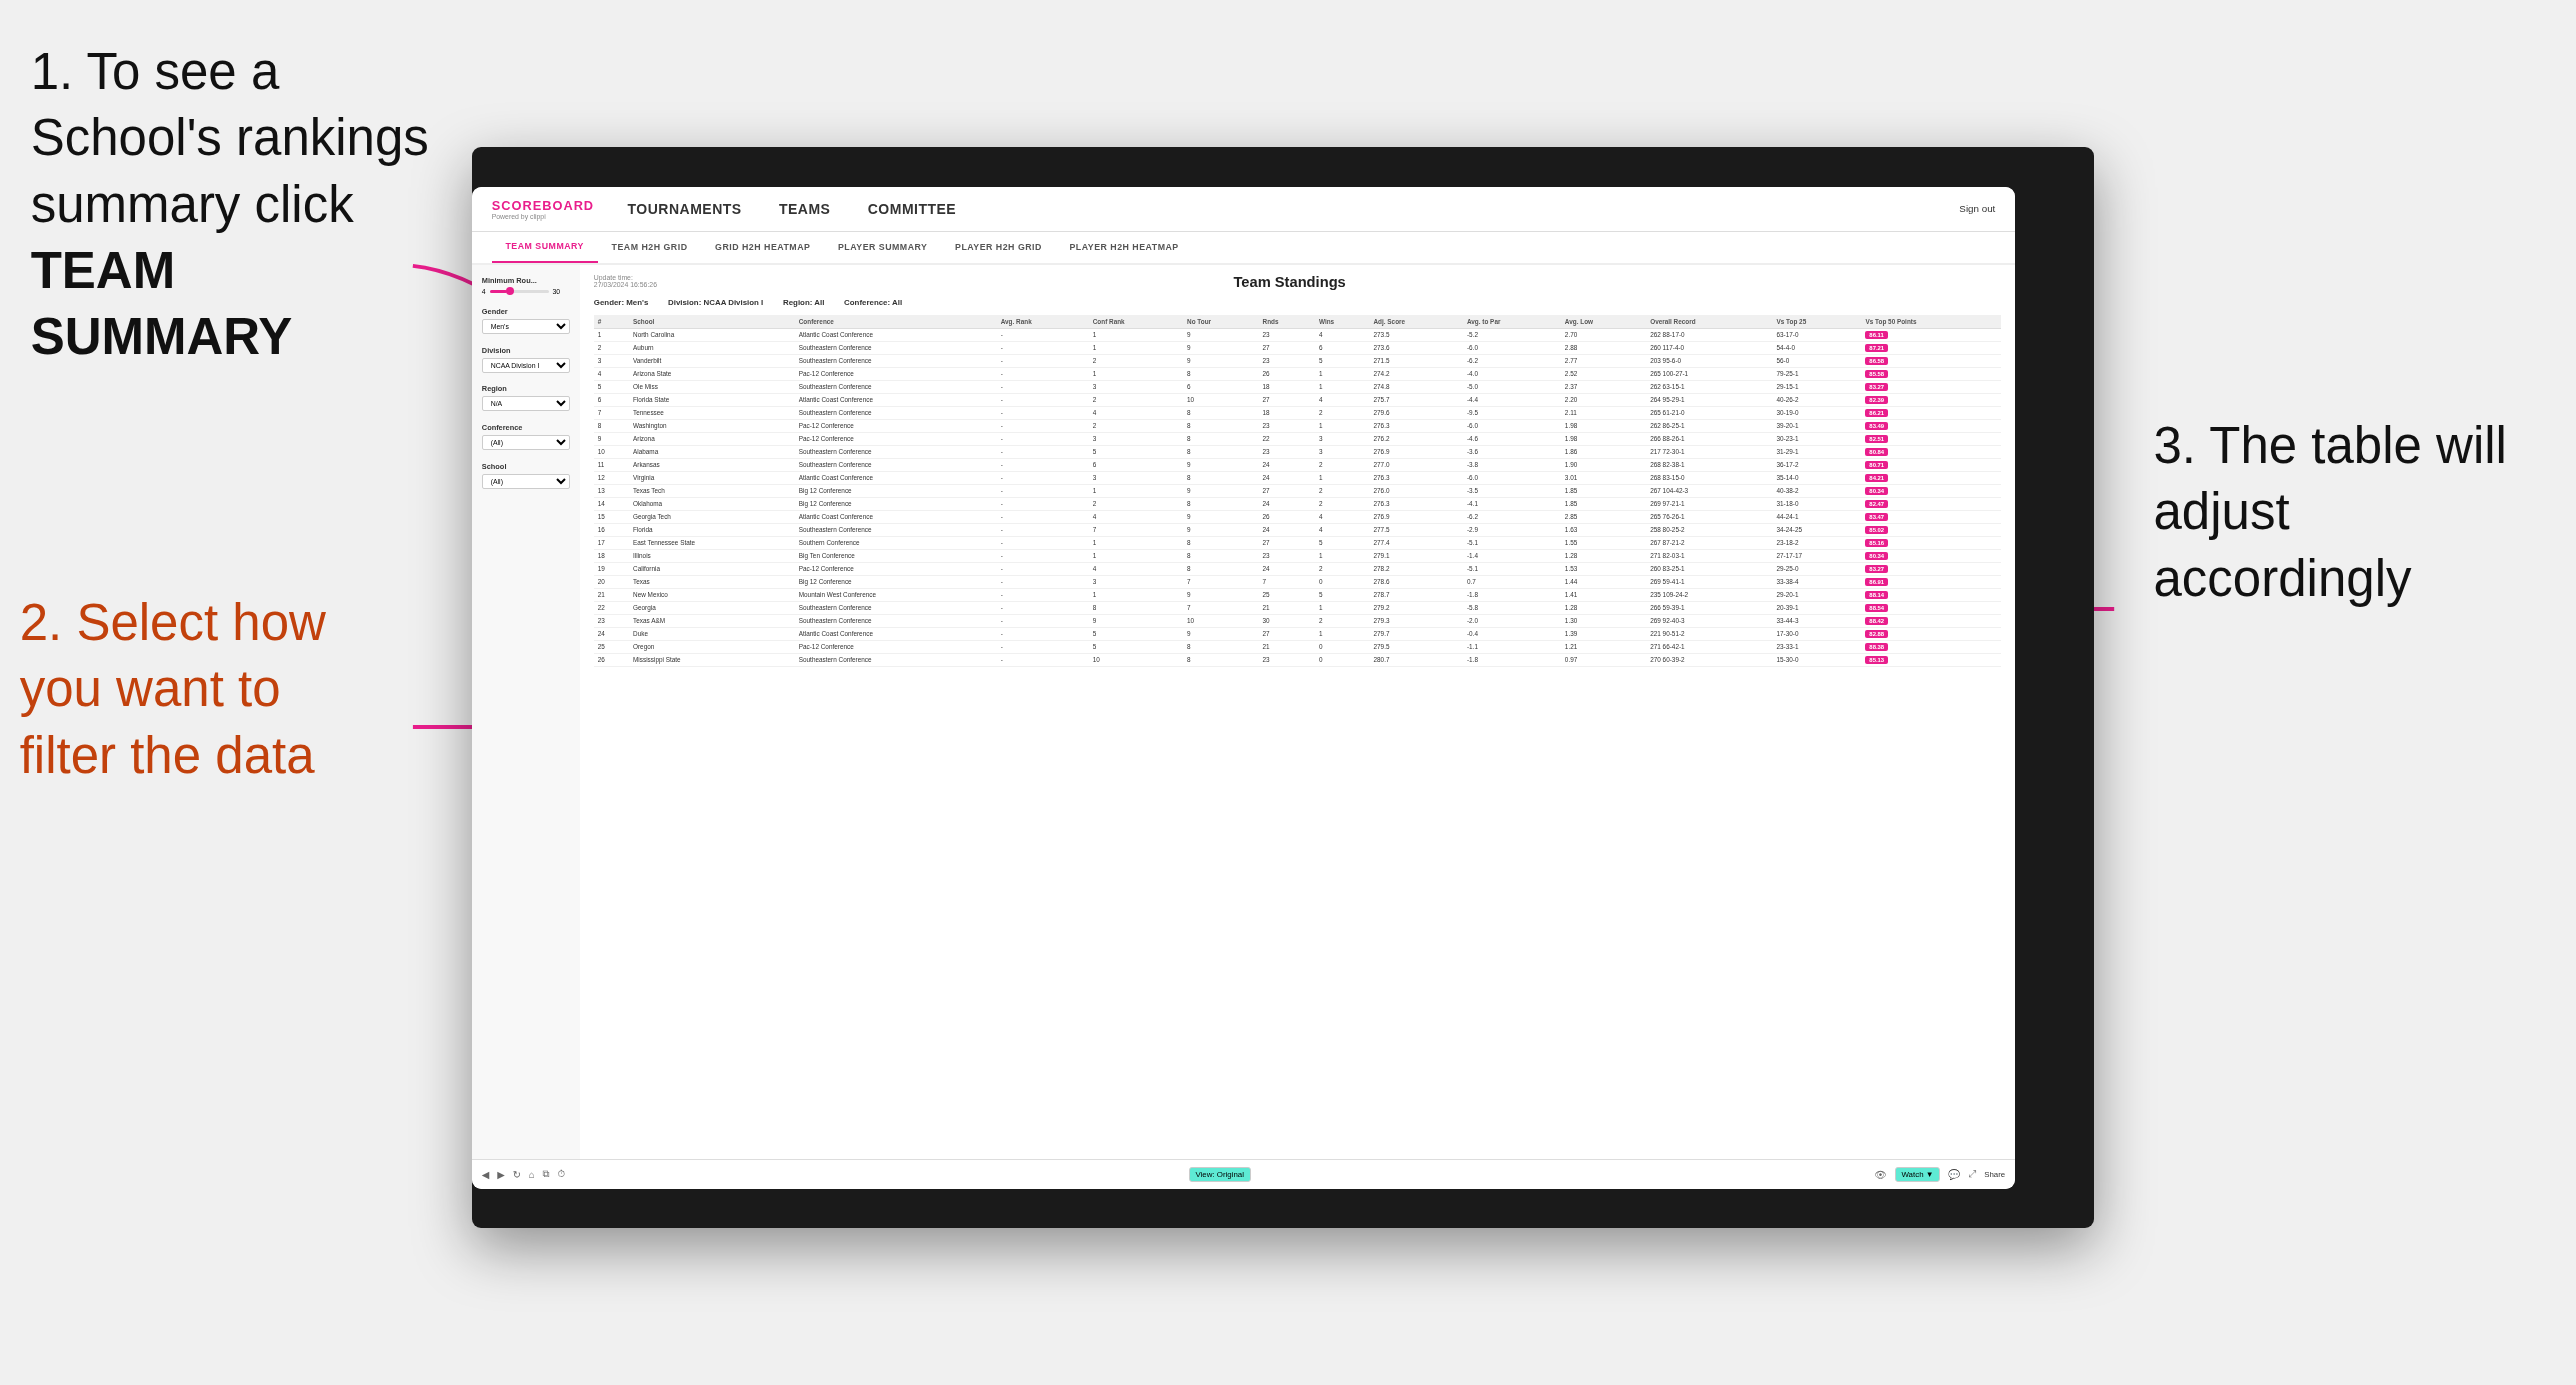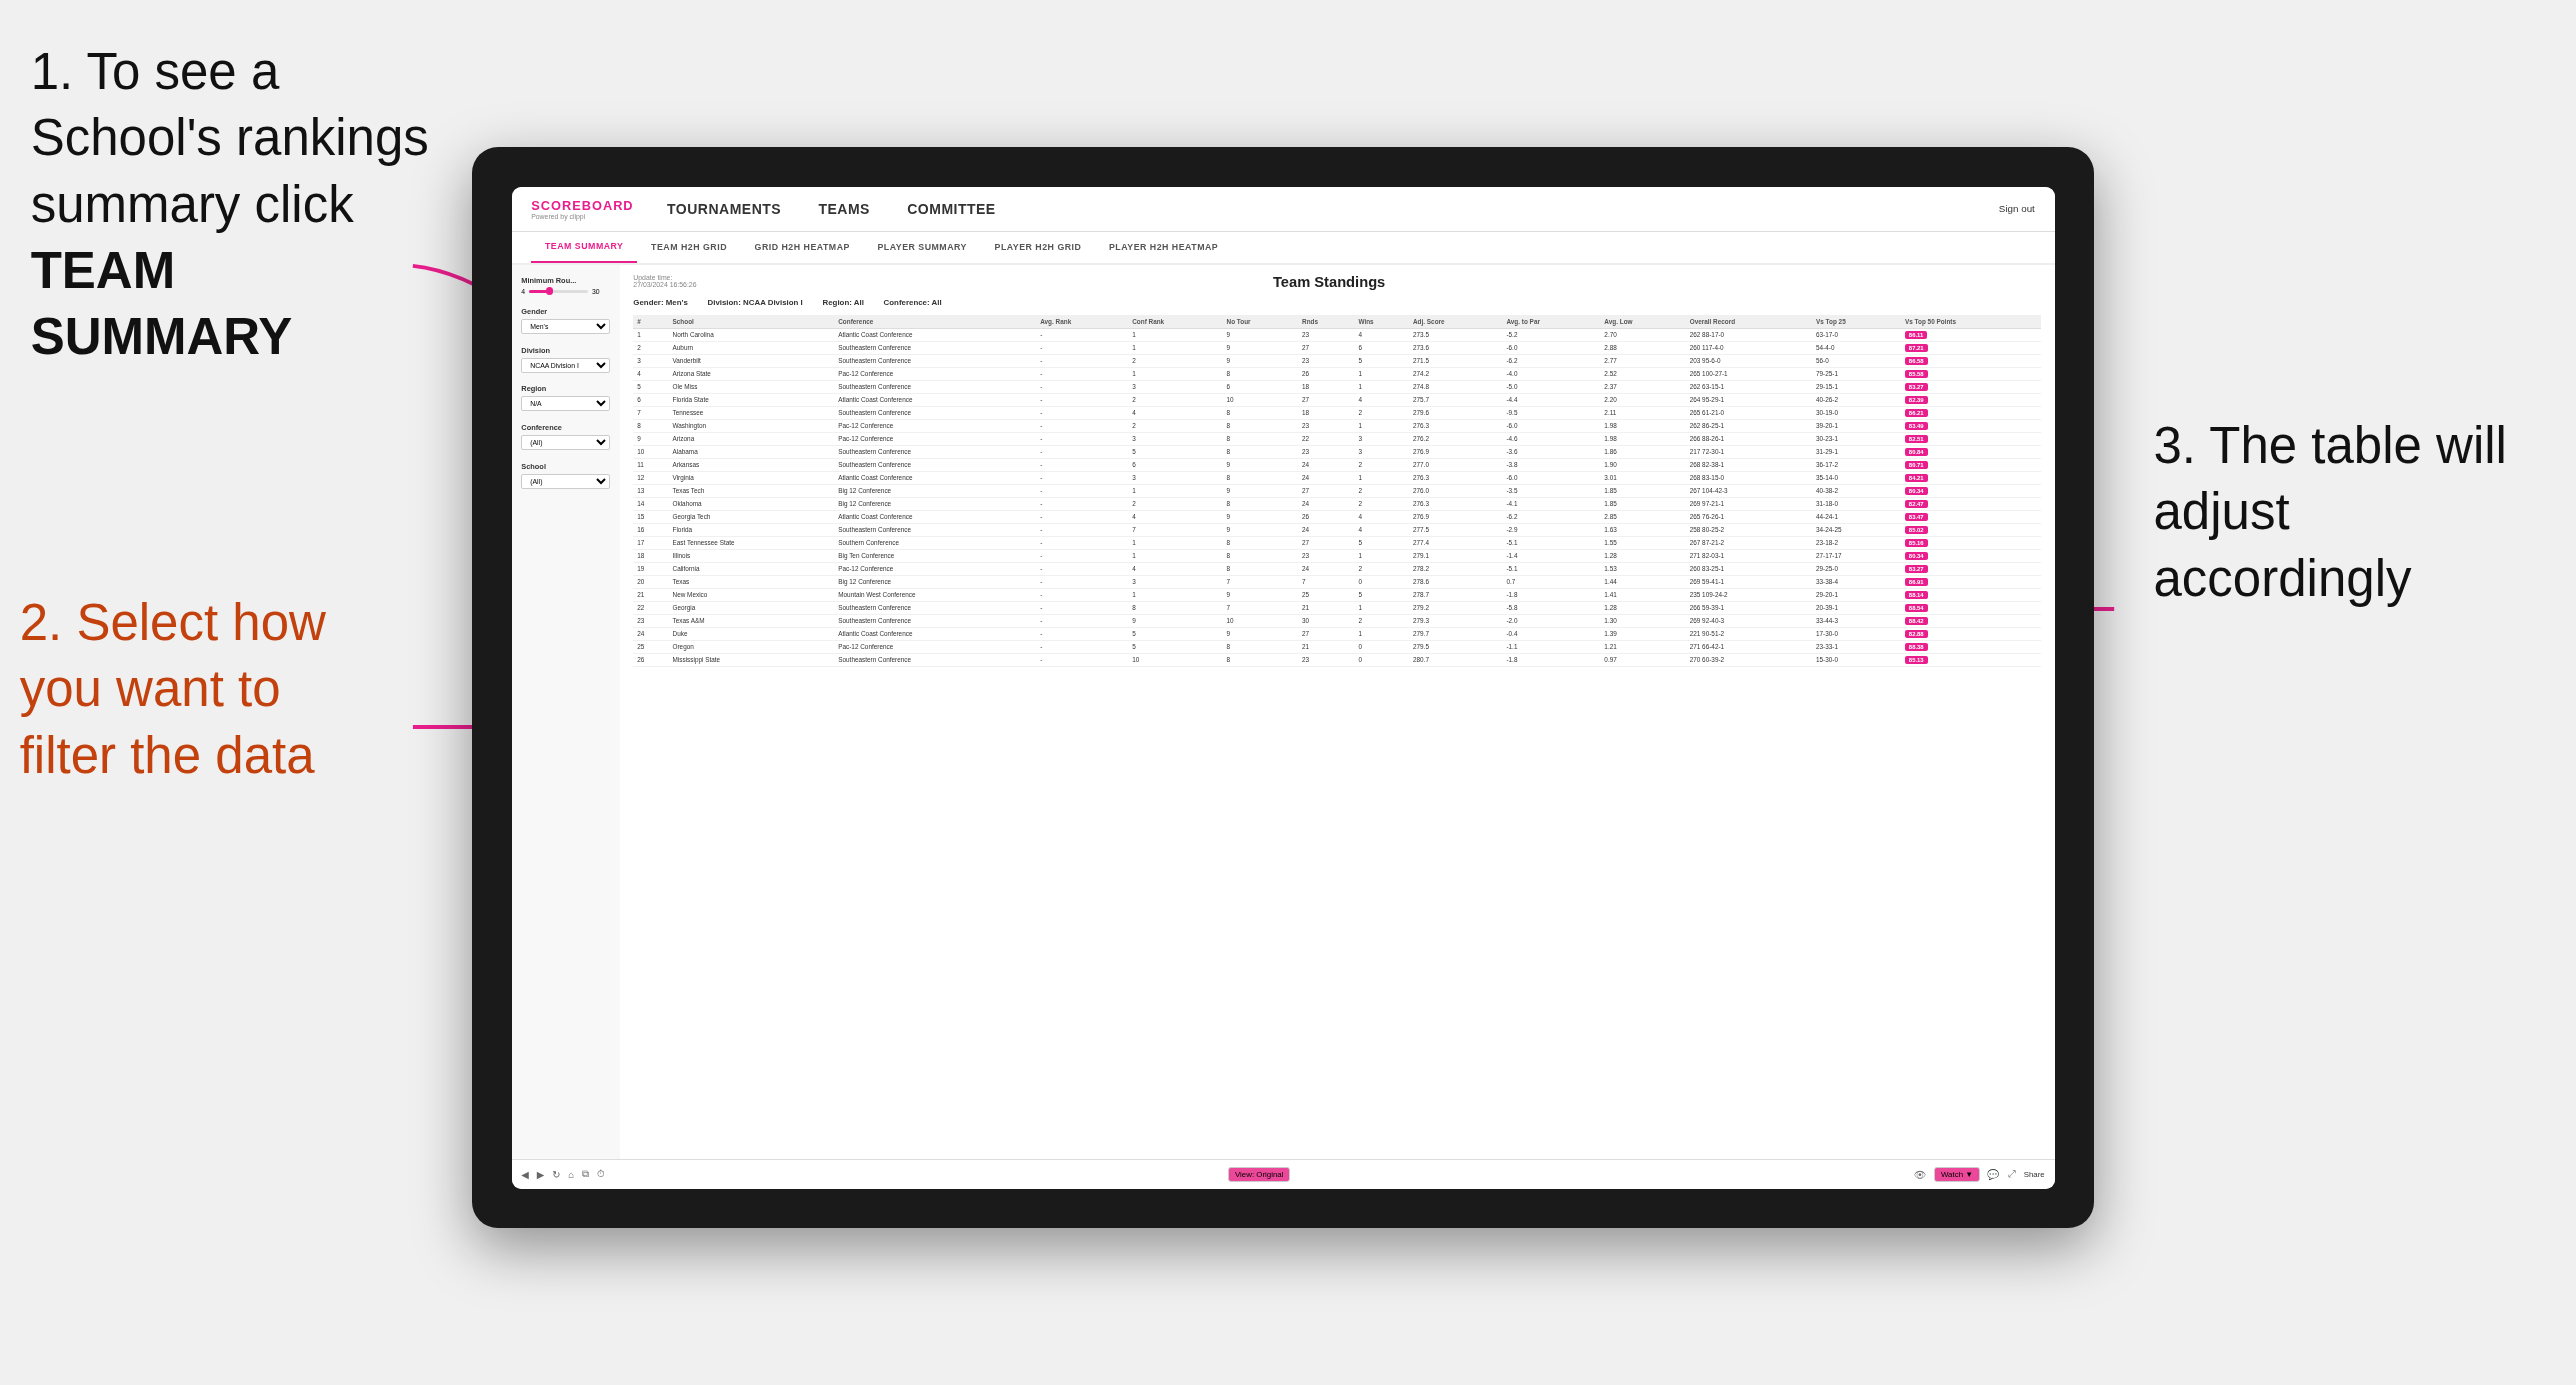--- a/index.html
+++ b/index.html
@@ -70,25 +70,25 @@
     }
 
     
     .tablet {
       position: absolute;
       top: 147px;
       left: 472px;
       width: 1622px;
       height: 1081px;
       background: #1a1a1a;
-      border-radius: 26px;
+      border-radius: 9px;
       box-shadow: 0 19.7px 59px rgba(0,0,0,0.4);
       display: flex;
       align-items: center;
-      justify-content: center;
+      justify-content: flex-start;
     }
 
     .tablet-screen {
       width: 1543px;
       height: 1002px;
       background: #fff;
       border-radius: 9.8px;
       overflow: hidden;
       display: flex;
       flex-direction: column;
@@ -312,21 +312,21 @@
       gap: 7.9px;
       flex-shrink: 0;
     }
     .toolbar-btn {
       font-size: 9.8px;
       color: #666;
       cursor: pointer;
     }
     .view-btn {
       font-size: 7.9px;
-      background: #ec4899;
+      background: #5eead4;
       border: 1px solid #ccc;
       border-radius: 2.9px;
       padding: 2px 5.9px;
       cursor: pointer;
     }
     .share-btn {
       font-size: 7.9px;
       color: #333;
       cursor: pointer;
     }

